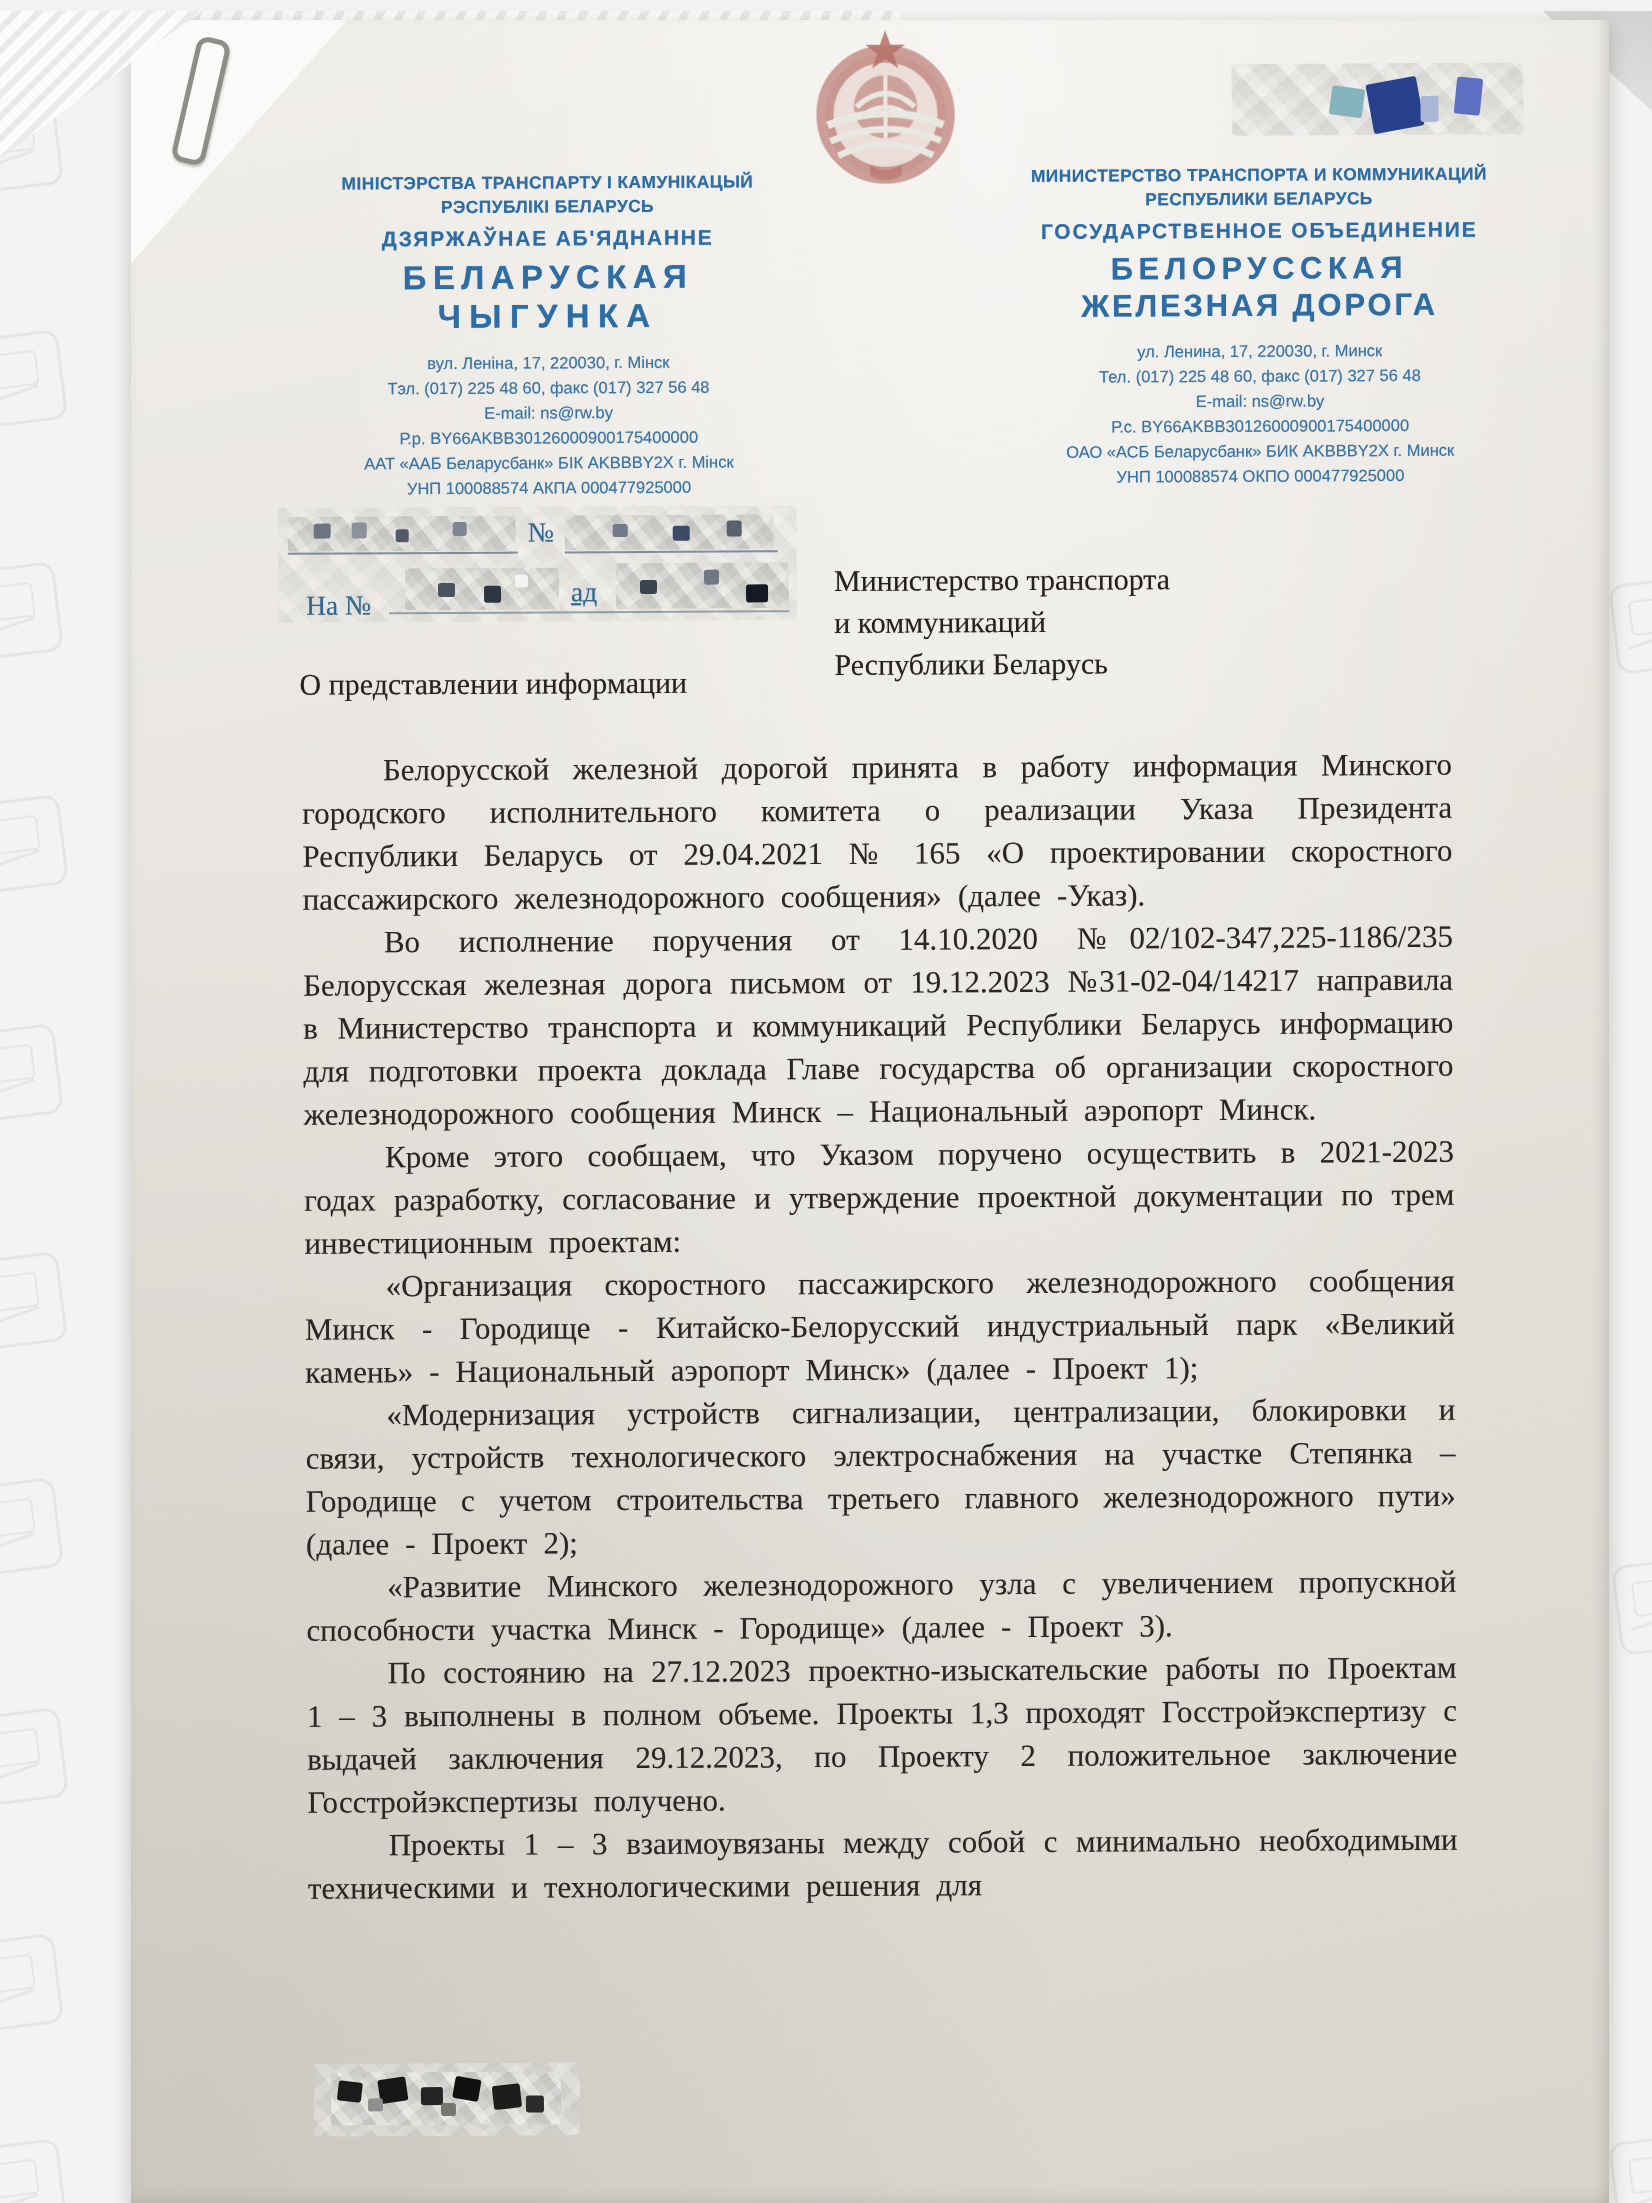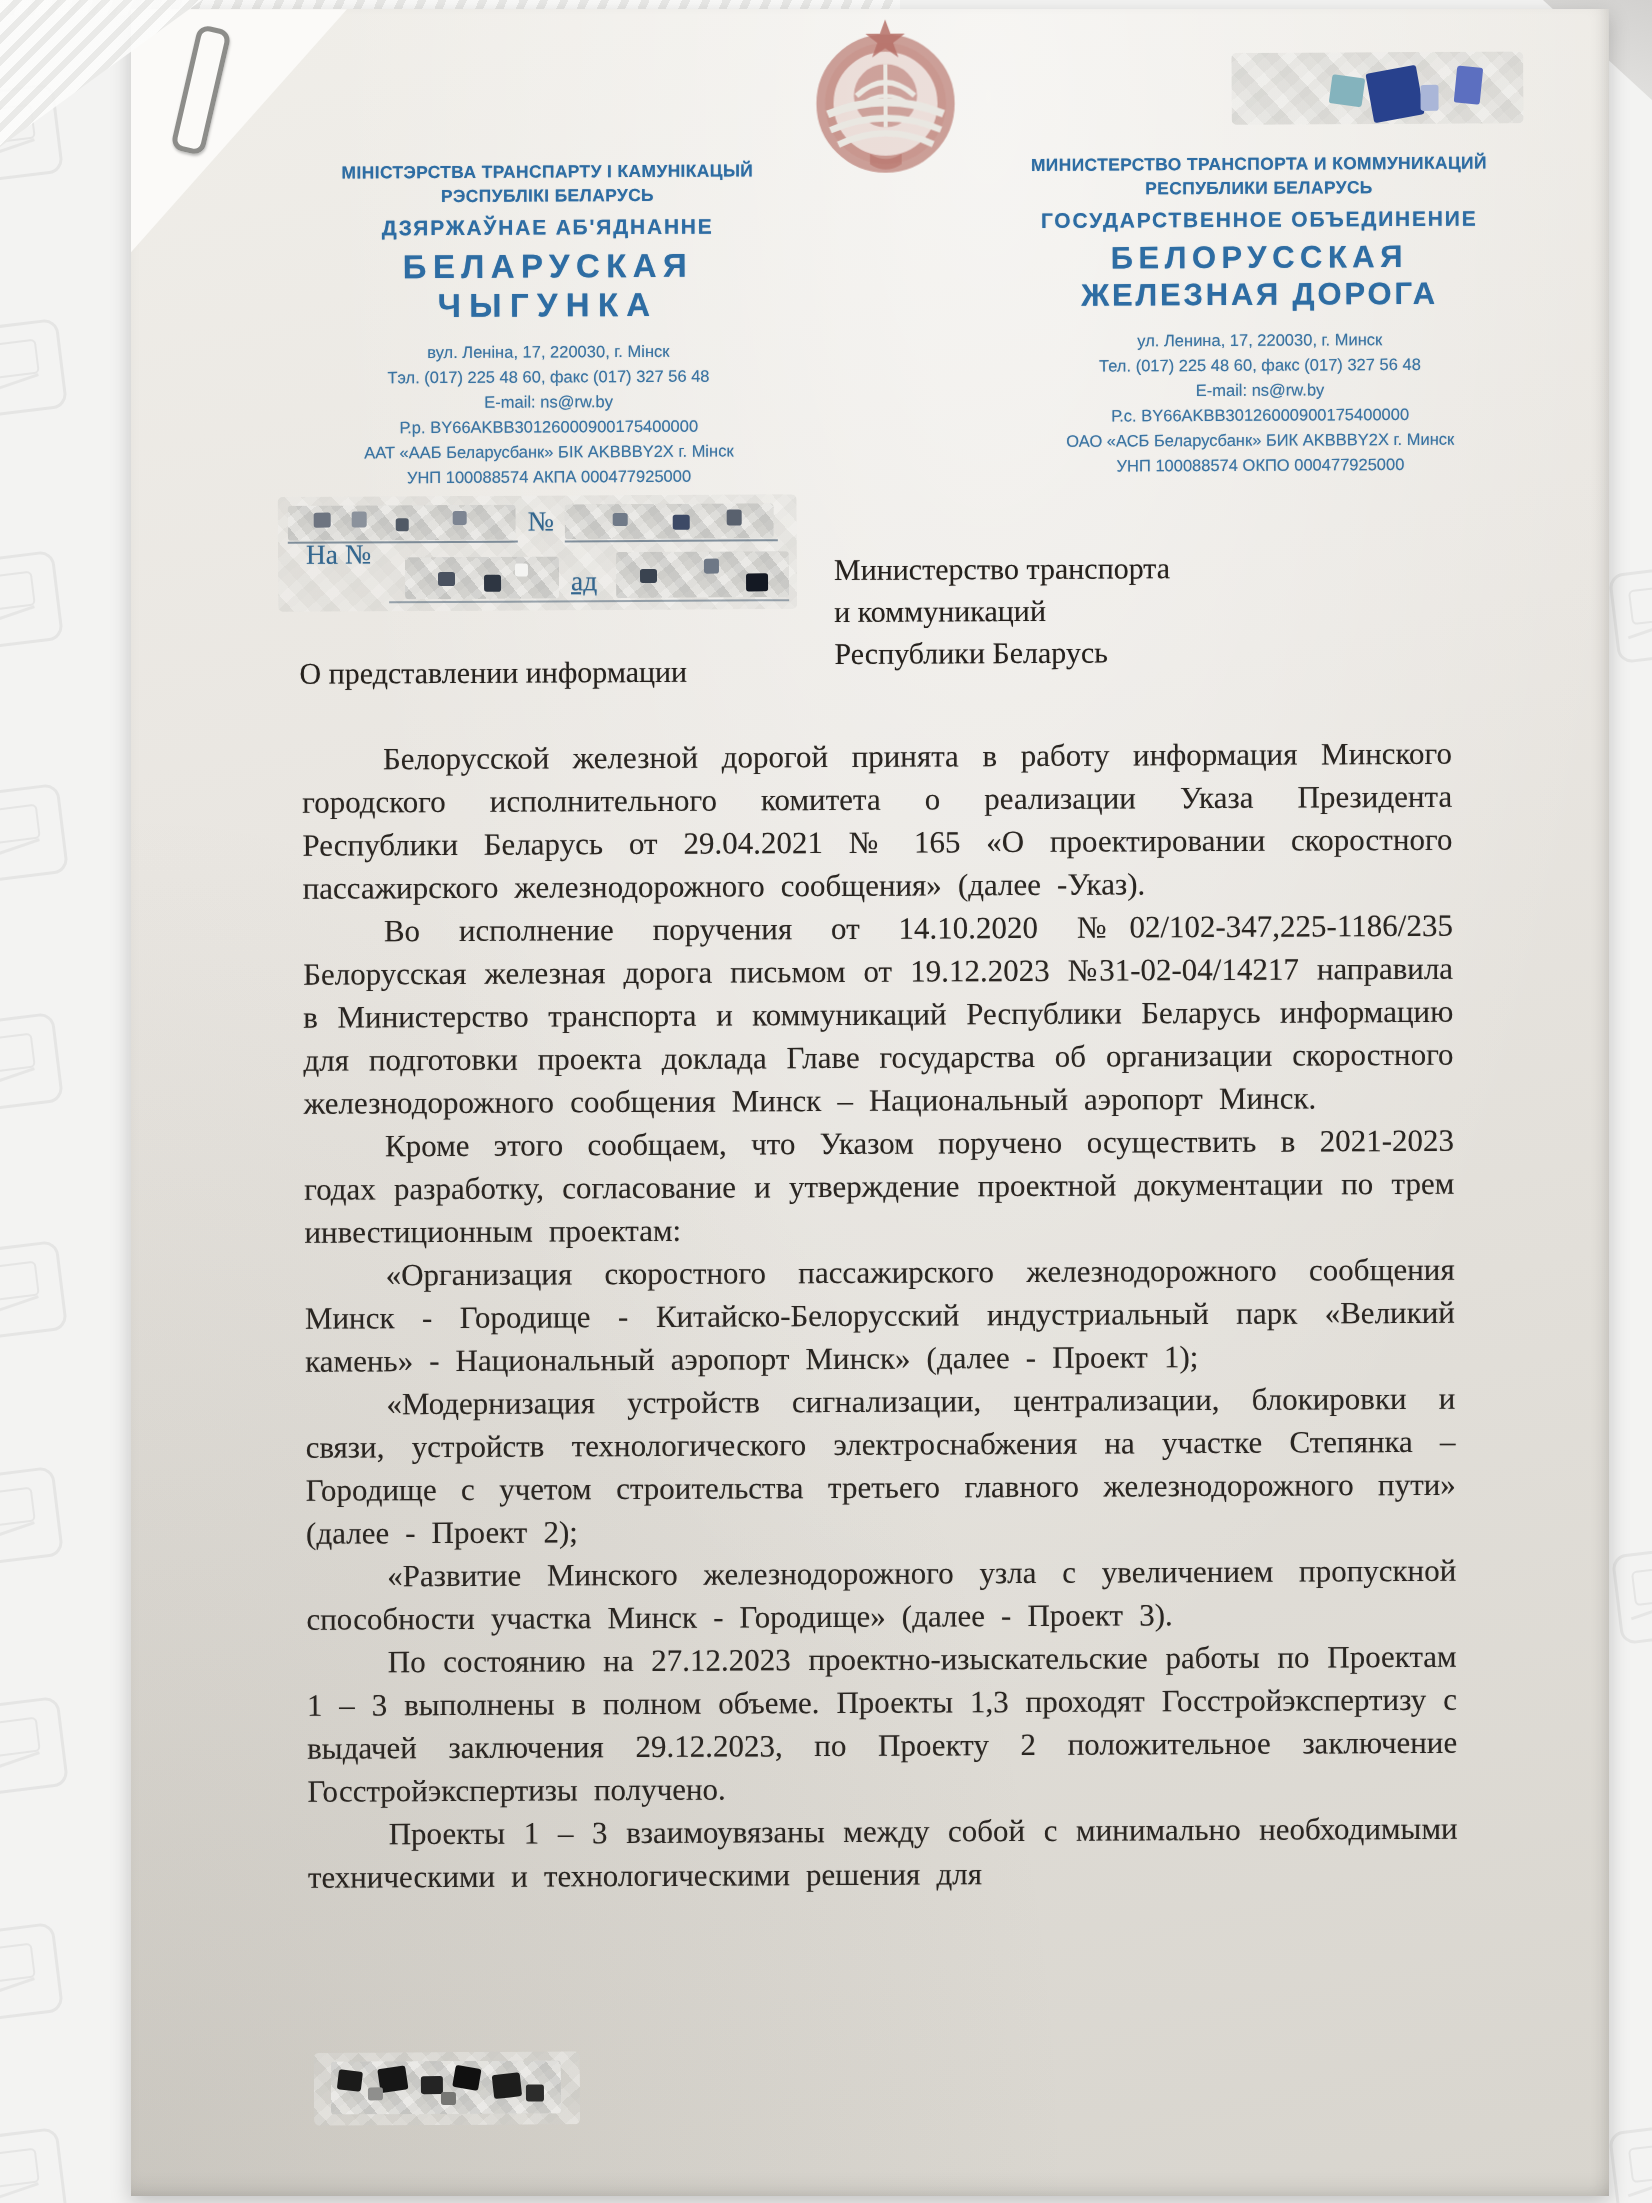--- a/index.html
+++ b/index.html
@@ -2,21 +2,21 @@
 <html style="font-size:14.7px"><head>
 <meta charset="utf-8">
 <style>
   html,body{margin:0;padding:0;}
   body{
     width:1653px;height:2204px;position:relative;overflow:hidden;
     background:#f3f3f2;
     font-family:"Liberation Serif", serif;
   }
   
-  .stage{position:absolute;inset:0;}
+  .stage{position:absolute;inset:0;margin-top:11px;}
   .wm{
     position:absolute;width:84px;height:84px;border:3.7px solid rgba(150,150,150,.28);
     border-radius:14.7px;transform:rotate(-7deg);opacity:.55;
   }
   .wm::before{
     content:"";position:absolute;left:14.7px;top:14.7px;width:44px;height:31px;
     border:2.8px solid rgba(150,150,150,.28);border-radius:5.5px;
   }
   .wm::after{
     content:"";position:absolute;left:9.2px;top:55px;width:53px;height:2.8px;
@@ -210,21 +210,21 @@
     </div>
     <span class="ref-label" style="left:525px;top:504px;">№</span>
     <div class="mosaic" style="left:562px;top:503px;width:209px;height:35px;">
       <div class="chip" style="left:48px;top:9.2px;width:14.7px;height:13px;background:#707a88;"></div>
       <div class="chip" style="left:108px;top:11px;width:16.5px;height:14.7px;background:#3d4a66;"></div>
       <div class="chip" style="left:162px;top:5.5px;width:14.7px;height:16.5px;background:#59616e;"></div>
     </div>
     <div class="ref-underline" style="left:285px;top:539px;width:230px;"></div>
     <div class="ref-underline" style="left:562px;top:539px;width:213px;"></div>
 
-    <span class="ref-label" style="left:303px;top:536px;">На №</span>
+    <span class="ref-label" style="left:303px;top:576px;">На №</span>
     <div class="mosaic" style="left:402px;top:555px;width:154px;height:42px;">
       <div class="chip" style="left:33px;top:14.7px;width:16.5px;height:14.7px;background:#4a5260;"></div>
       <div class="chip" style="left:79px;top:18.4px;width:16.5px;height:16.5px;background:#2e3642;"></div>
       <div class="chip" style="left:110px;top:7.3px;width:13px;height:13px;background:#f4f4f2;"></div>
     </div>
     <span class="ref-label" style="left:568px;top:564px;text-decoration:underline;">ад</span>
     <div class="mosaic" style="left:613px;top:551px;width:173px;height:46px;">
       <div class="chip" style="left:24px;top:16.5px;width:16.5px;height:14.7px;background:#3a4350;"></div>
       <div class="chip" style="left:88px;top:7.3px;width:14.7px;height:14.7px;background:#6e7886;"></div>
       <div class="chip" style="left:130px;top:22px;width:22px;height:18.4px;background:#141923;"></div>

